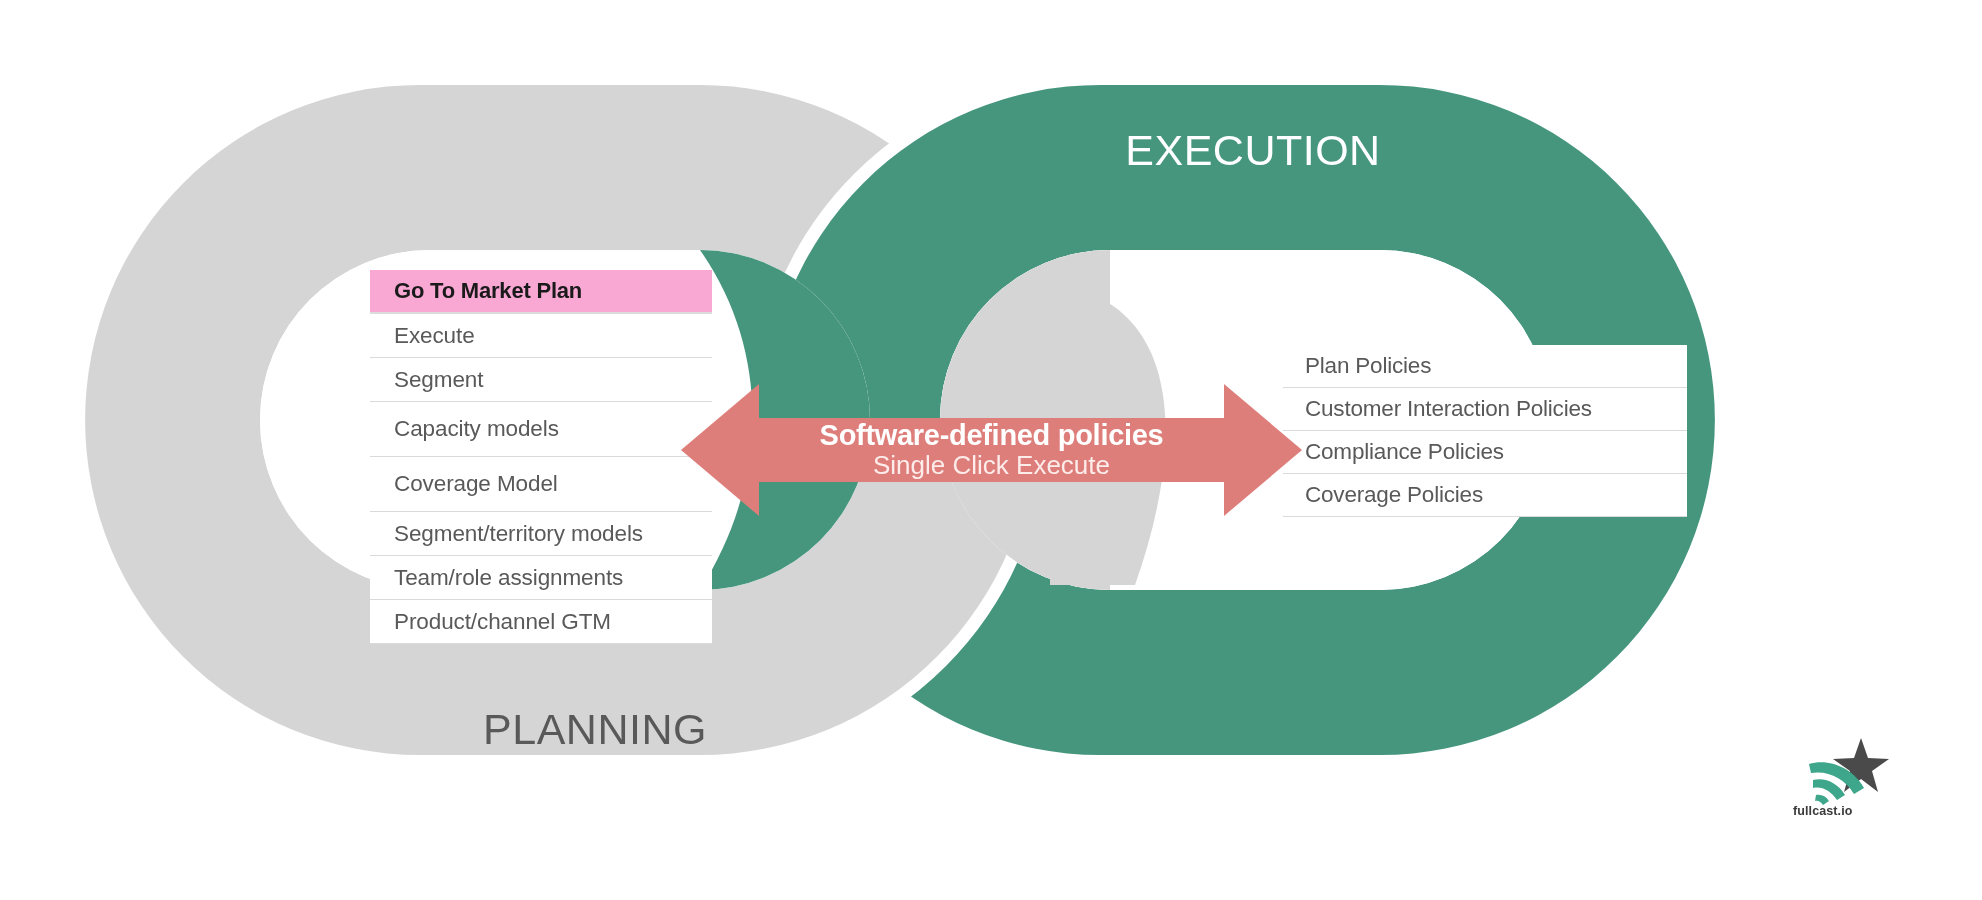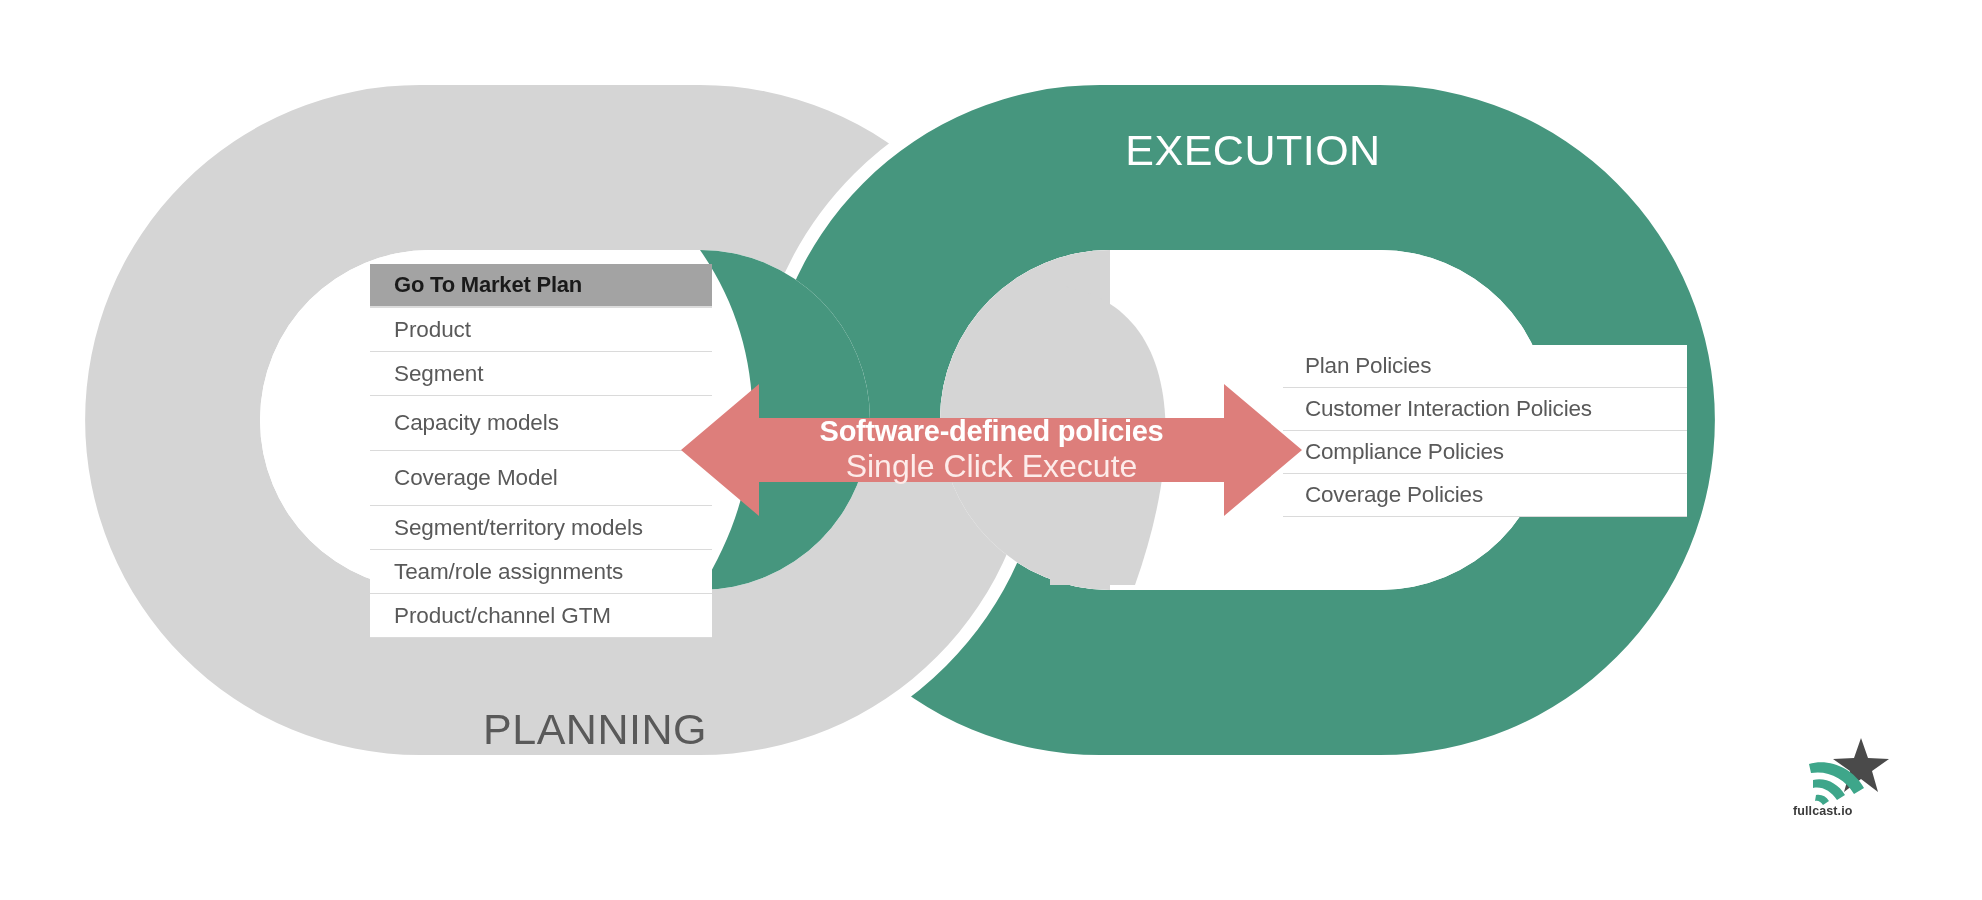--- a/index.html
+++ b/index.html
@@ -50,28 +50,29 @@
     font-size: 43px;
     color: #595959;
   }
 
   
   .panel {
     position: absolute;
     background: transparent;
   }
   .panel .hdr {
-    background: #a3a3a3;
+    background: #f9a8d4;
     color: #1a1a1a;
     font-weight: bold;
     font-family: "Liberation Sans", sans-serif;
     box-sizing: border-box;
     display: flex;
     align-items: center;
     border-bottom: 2px solid #dcdcdc;
+    margin-top: 6px;
   }
   .panel .row {
     background: #ffffff;
     color: #595959;
     font-family: "Liberation Sans", sans-serif;
     box-sizing: border-box;
     display: flex;
     align-items: center;
     border-bottom: 1px solid #dadada;
   }
@@ -149,21 +150,21 @@
     font-weight: bold;
     font-size: 29px;
     color: #ffffff;
     letter-spacing: -0.3px;
     line-height: 1.12;
     white-space: nowrap;
   }
   #arrow-subtitle {
     font-family: "Liberation Sans", sans-serif;
     font-weight: 400;
-    font-size: 32px;
+    font-size: 26px;
     color: #fdecea;
     letter-spacing: 0px;
     line-height: 1.15;
     white-space: nowrap;
   }
 
   
   #logo {
     position: absolute;
     left: 1793px;
@@ -233,21 +234,21 @@
 
     <path d="M 700 250 A 170 170 0 0 1 700 590 L 700 590 C 770 480 770 350 700 250 Z" fill="#46967e"></path>
   </svg>
 
   <div class="ring-label" id="label-execution">EXECUTION</div>
 
   <div class="ring-label" id="label-planning">PLANNING</div>
 
   <div class="panel" id="panel-gtm">
     <div class="hdr">Go To Market Plan</div>
-    <div class="row">Product</div>
+    <div class="row">Execute</div>
     <div class="row">Segment</div>
     <div class="row tall">Capacity models</div>
     <div class="row tall">Coverage Model</div>
     <div class="row">Segment/territory models</div>
     <div class="row">Team/role assignments</div>
     <div class="row">Product/channel GTM</div>
   </div>
 
   <div class="panel" id="panel-policies">
     <div class="row">Plan Policies</div>

